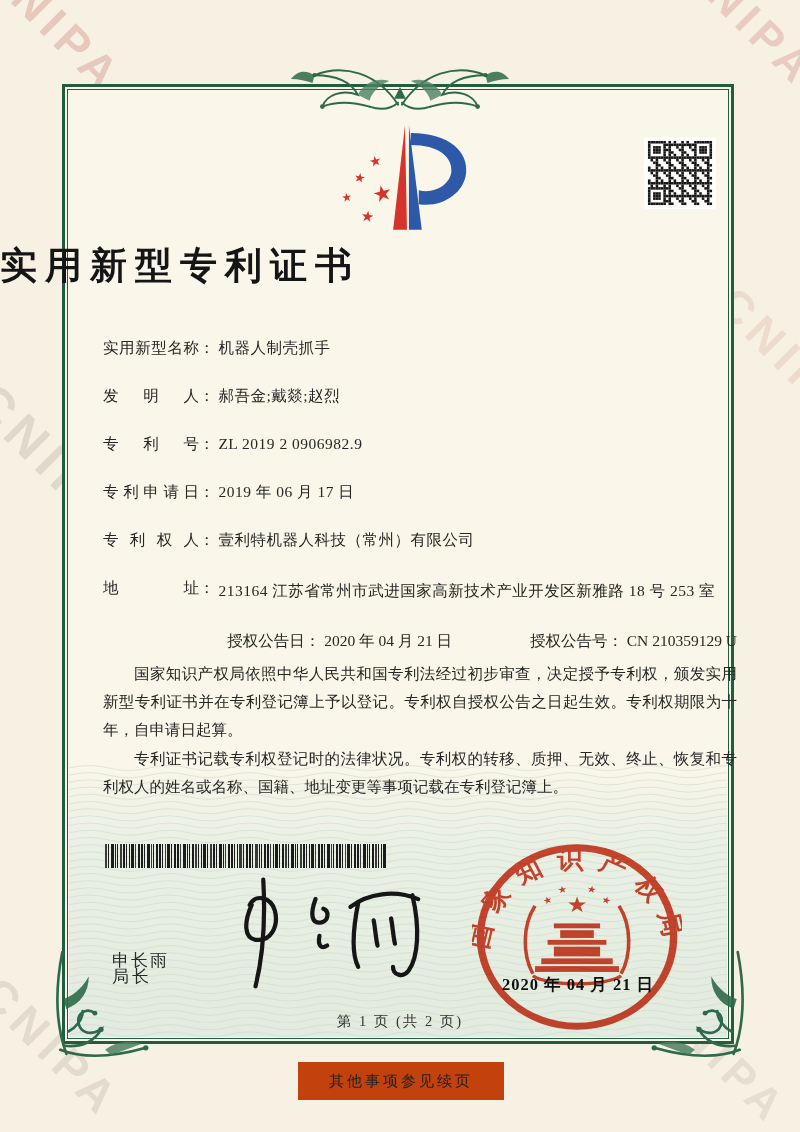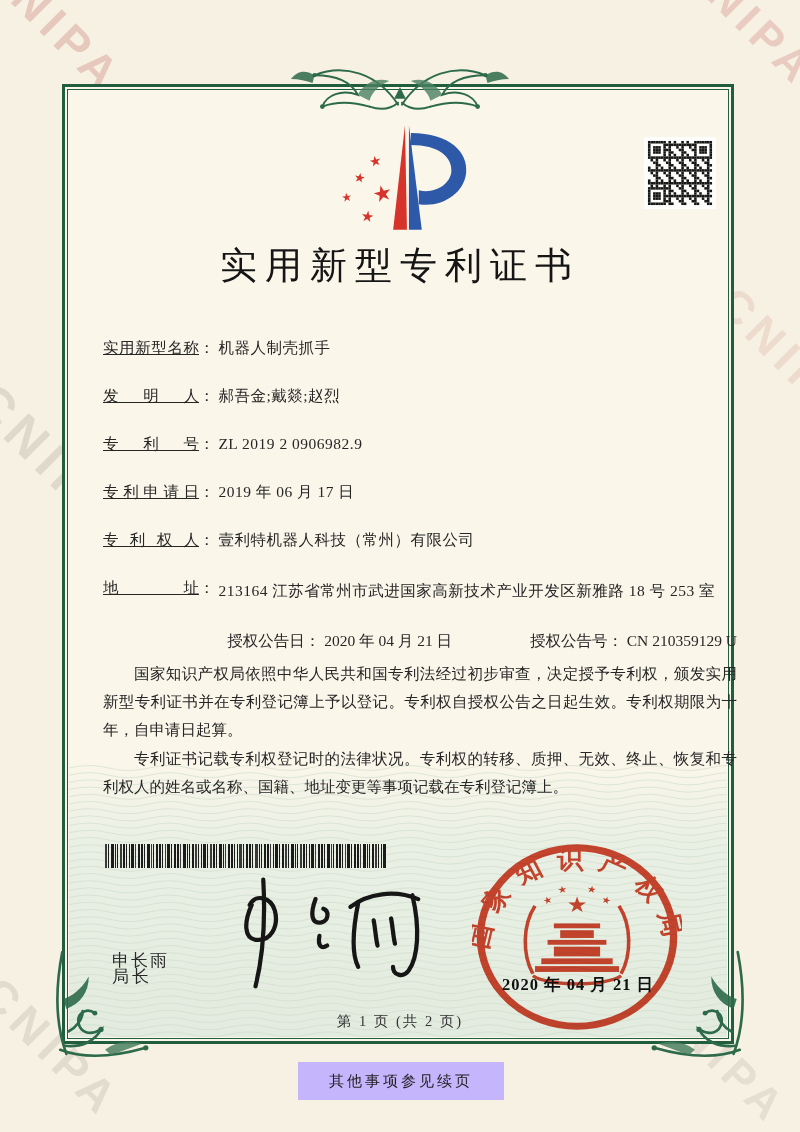--- a/index.html
+++ b/index.html
@@ -34,26 +34,26 @@
   .orn{position:absolute;color:#2d6a4a;}
   .orn-top{left:287px;top:52px;width:226px;height:64px;}
   .orn-bl{left:46px;top:948px;width:112px;height:112px;}
   .orn-br{left:642px;top:948px;width:112px;height:112px;}
 
   
   .certnum{position:absolute;left:100px;top:140px;font-size:16px;letter-spacing:2px;color:#222;}
   .logo{position:absolute;left:330px;top:120px;width:148px;height:116px;}
   .qrbox{position:absolute;left:644px;top:137px;width:72px;height:72px;background:#fdfdfb;
          display:flex;align-items:center;justify-content:center;}
-  .title{position:absolute;left:0;right:0;top:241px;text-align:center;
-         font-size:37px;font-weight:normal;letter-spacing:8px;color:#151515;}
+  .title{position:absolute;left:0;right:0;top:241px;text-align:left;
+         font-size:37px;font-weight:bold;letter-spacing:8px;color:#151515;}
 
   .fields{position:absolute;left:103px;top:337px;width:634px;font-size:15.5px;color:#262626;}
   .frow{margin-bottom:26px;line-height:22px;white-space:nowrap;}
-  .flabel{display:inline-block;width:96px;text-align:justify;text-align-last:justify;vertical-align:top;text-decoration:underline;}
+  .flabel{display:inline-block;width:96px;text-align:justify;text-align-last:justify;vertical-align:top;}
   .fvalue{letter-spacing:.5px;}
   .addr .fvalue{display:inline-block;width:512px;white-space:normal;line-height:27px;vertical-align:top;}
   .grantrow{margin-top:8px;white-space:nowrap;text-align:right;}
   .grant-num{display:inline-block;margin-left:74px;}
 
   .paras{position:absolute;left:103px;top:660px;width:634px;font-size:15.5px;
          line-height:1.82;text-align:justify;color:#262626;}
   .paras p{margin:0;text-indent:2em;}
 
   .barcode{position:absolute;left:105px;top:844px;width:285px;height:24px;}
@@ -64,21 +64,21 @@
             font-family:Liberation Sans, sans-serif;color:#2a2a2a;}
   .sig-hand{position:absolute;left:218px;top:872px;width:230px;height:122px;}
 
   .seal{position:absolute;left:472px;top:840px;width:210px;height:194px;
         mix-blend-mode:multiply;opacity:.93;}
   .seal-date{position:absolute;left:478px;top:974px;width:200px;text-align:center;
              font-size:16.5px;letter-spacing:1px;color:#101010;font-weight:bold;}
 
   .pagenum{position:absolute;left:0;right:0;top:1012px;text-align:center;
            font-size:14.5px;letter-spacing:2px;color:#333;}
-  .note{position:absolute;left:298px;top:1062px;width:206px;height:38px;background:#c4b5fd;
+  .note{position:absolute;left:298px;top:1062px;width:206px;height:38px;background:#c2410c;
         display:flex;align-items:center;justify-content:center;
         font-size:15px;letter-spacing:3px;color:#222;}
   svg{display:block;}
 </style>
 </head>
 <body>
 
 <div class="page">
 
   <span class="wm wm1">CNIPA</span>

